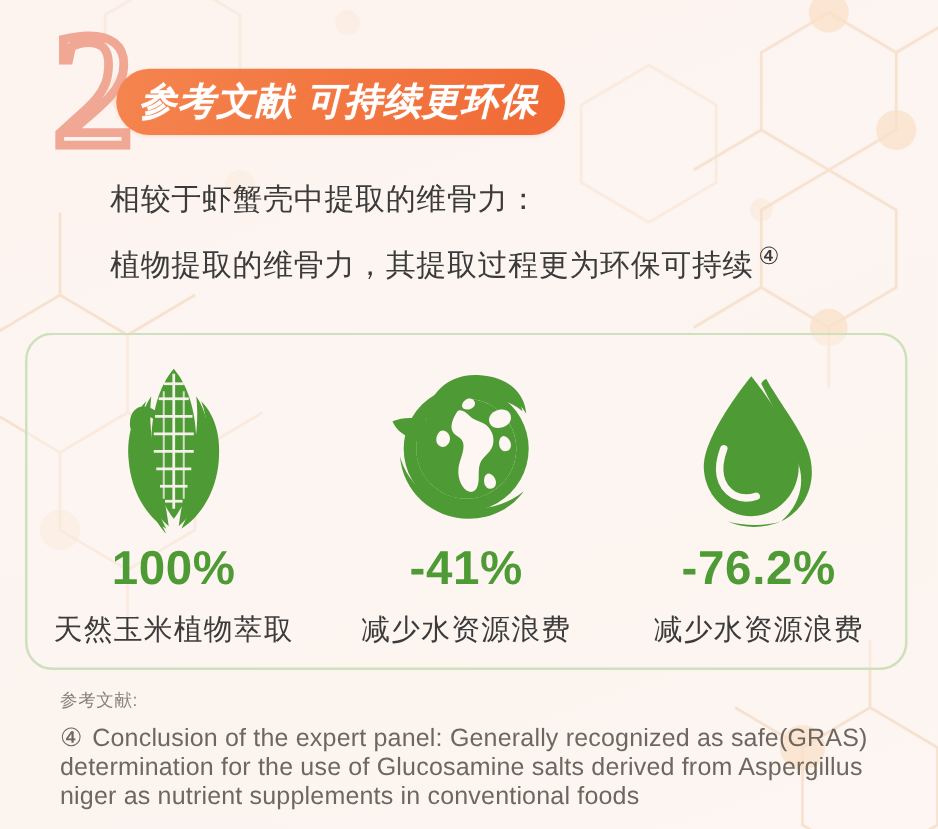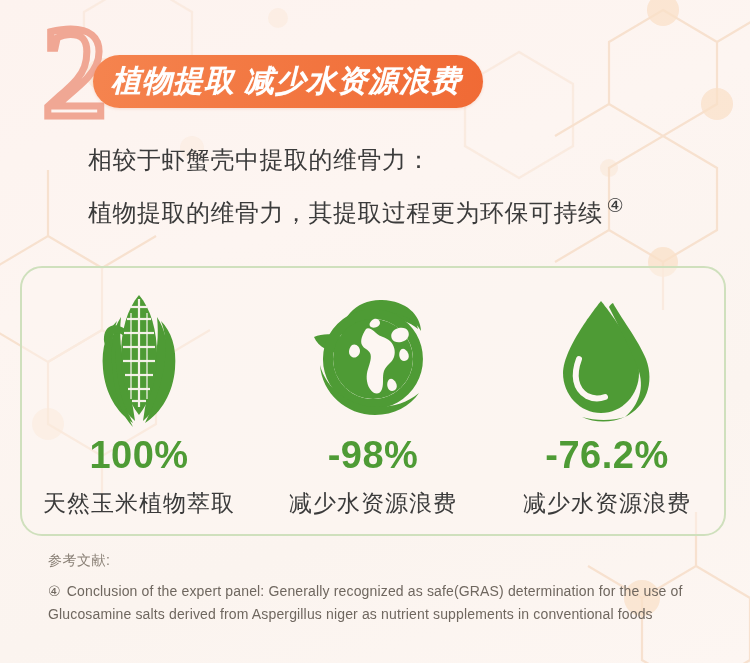--- a/index.html
+++ b/index.html
@@ -160,21 +160,21 @@
     width: 670px;
     z-index: 2;
   }
   .ref-title {
     font-size: 14px;
     color: #8a8076;
     letter-spacing: 0.5px;
     margin-bottom: 10px;
   }
   .ref-body {
-    font-size: 14px;
+    font-size: 20px;
     line-height: 23px;
     color: #6f675f;
     letter-spacing: 0.15px;
   }
   .ref-body .ref-num {
     margin-right: 2px;
   }
 </style>
 </head>
 <body>
@@ -217,21 +217,21 @@
       <circle cx="642" cy="598" r="18"></circle>
       <circle cx="278" cy="18" r="10" opacity="0.4"></circle>
       <circle cx="192" cy="148" r="12" opacity="0.35"></circle>
     </g>
   </svg>
 
   <div class="header">
     <div class="step-number">2</div>
 
     <div class="title-pill">
-      <span class="title-text">植物提取 减少水资源浪费</span>
+      <span class="title-text">参考文献 可持续更环保</span>
     </div>
   </div>
 
   <div class="intro">
     <p>相较于虾蟹壳中提取的维骨力：</p>
     <p>
       <span>植物提取的维骨力，其提取过程更为环保可持续</span><span class="sup-mark">④</span>
     </p>
   </div>
 
@@ -299,21 +299,21 @@
 
             <path d="M58 34 C54 40 52 46 54 50 C56 54 60 54 62 58 C64 62 62 68 60 74 C58 80 58 88 62 94 C66 100 72 100 74 94 C76 88 74 82 76 76 C78 70 84 68 86 62 C88 56 86 50 82 46 C78 42 72 42 68 38 C64 34 60 32 58 34 Z"></path>
             <path d="M88 34 C84 36 82 40 84 44 C86 48 92 48 96 46 C100 44 102 40 100 36 C98 32 92 32 88 34 Z"></path>
             <path d="M44 50 C40 54 40 60 44 62 C48 64 52 60 52 56 C52 52 48 48 44 50 Z"></path>
             <path d="M92 56 C90 60 92 66 96 66 C100 66 102 62 100 58 C98 54 94 52 92 56 Z"></path>
             <path d="M80 86 C78 90 80 96 84 96 C88 96 90 92 88 88 C86 84 82 82 80 86 Z"></path>
             <path d="M66 24 C62 26 60 30 63 32 C67 34 72 31 72 28 C72 25 69 23 66 24 Z"></path>
           </g>
         </svg>
       </div>
-      <div class="stat-value">-98%</div>
+      <div class="stat-value">-41%</div>
       <div class="stat-label">减少水资源浪费</div>
     </div>
 
     <div class="stat-col">
       <div class="stat-icon">
         <svg width="112" height="132" viewBox="0 0 112 132" xmlns="http://www.w3.org/2000/svg">
           <g fill="#4e9b35">
 
             <path d="M50 8 C50 8 12 54 12 80 C12 102 29 120 50 120 C71 120 88 102 88 80 C88 54 50 8 50 8 Z"></path>
 

